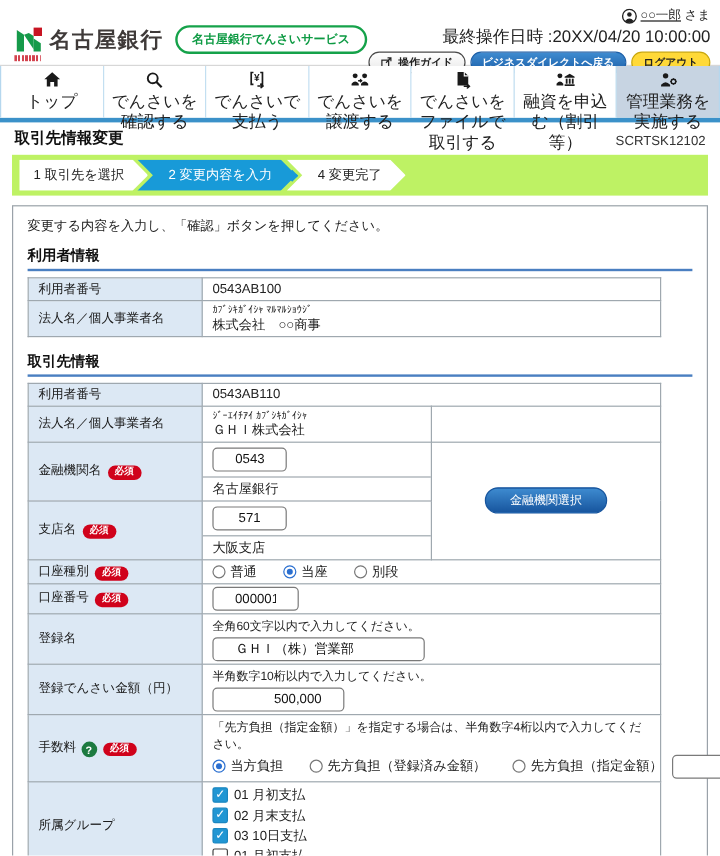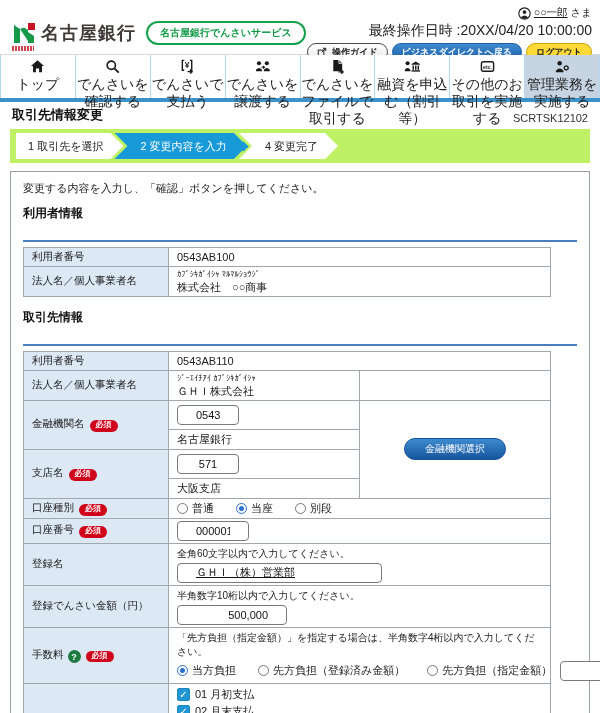--- a/index.html
+++ b/index.html
@@ -52,40 +52,40 @@
   .step.first { clip-path:polygon(0 0,calc(100% - 13px) 0,100% 50%,calc(100% - 13px) 100%,0 100%);
     margin-left:0; padding-left:12px; }
   .step.active { background:#189ad8; color:#fff; }
   .step-sep { width:7px; height:7px; border-top:2px solid #189ad8; border-right:2px solid #189ad8;
     transform:rotate(45deg); margin-left:-7px; margin-right:1px; z-index:2; }
 
   
   .box { margin:0 10px; border:1px solid #9aa2a9; background:#fff; min-height:530px; padding:9px 12px 10px; }
   .instruction { font-size:11px; margin-bottom:9px; }
   .sec-title { font-size:12px; font-weight:bold; color:#111; border-bottom:2px solid #4a7fc1;
-    padding-bottom:18px; margin-bottom:5px; }
+    padding-bottom:2px; margin-bottom:5px; }
   table { border-collapse:collapse; width:528px; font-size:11px; table-layout:fixed; }
   td,th { border:1px solid #9fa8af; padding:2px 8px; vertical-align:middle; text-align:left; }
   th.lbl { background:#dce8f4; width:145px; font-weight:normal; font-size:10.5px; color:#1a1a1a; }
   .mt { margin-top:12px; }
   .kana { font-size:8.5px; line-height:1.25; display:block; }
   .cell-2line { line-height:1.3; }
   .req { background:#d0021b; color:#fff; font-size:8px; font-weight:bold; border-radius:8px;
     padding:1px 6px 2px; margin-left:5px; display:inline-block; line-height:1.1; }
   .qmark { width:13px; height:13px; border-radius:50%; background:#1d7a40; color:#fff; display:inline-flex;
     align-items:center; justify-content:center; font-size:9px; font-weight:bold; margin-left:4px;
     vertical-align:-2px; cursor:pointer; }
   .sub-wrap { padding:0; }
   .sub-code { padding:3px 8px; height:28px; display:flex; align-items:center; }
   .sub-name { border-top:1px solid #9fa8af; padding:2px 8px; height:20px; display:flex; align-items:center; }
   input[type=text] { border:1px solid #7a7a7a; border-radius:4px; height:20px; font-size:11px;
     padding:0 18px; font-family:inherit; color:#111; background:#fff; }
   .in-code { width:62px; text-align:center; }
   .in-acct { width:72px; }
-  .in-name { width:205px;text-decoration:underline; }
+  .in-name { width:177px; }
   .in-amt { width:110px; text-align:right; }
   .in-fee { width:82px; background:#e2e2e2; }
   .note { font-size:10px; margin:1px 0 2px; }
   .btn-bankselect { background:linear-gradient(#3e8bd0,#17559e); color:#fff; border:1px solid #17559e;
     border-radius:12px; height:22px; width:102px; font-size:10px; cursor:pointer; font-family:inherit; }
   td.bank-btn-cell { text-align:center; width:136px; }
 
   
   .radio-row { display:flex; align-items:center; gap:4px; flex-wrap:nowrap; }
   .radio { display:inline-flex; align-items:center; gap:4px; margin-right:18px; cursor:pointer; white-space:nowrap; }
@@ -207,29 +207,20 @@
           <path d="M.8 11.5 q3-3.8 6 0 V13 h-6 Z" fill="currentColor"></path>
           <path d="M8 5.2 L12.5 2.6 17 5.2 V6.2 H8 Z" fill="currentColor"></path>
           <rect x="9" y="7" width="1.6" height="4.5" fill="currentColor"></rect>
           <rect x="11.7" y="7" width="1.6" height="4.5" fill="currentColor"></rect>
           <rect x="14.4" y="7" width="1.6" height="4.5" fill="currentColor"></rect>
           <rect x="8" y="12" width="9" height="1.5" fill="currentColor"></rect>
         </svg>
       </span>
       <span class="nav-label">融資を申込む（割引等）</span>
     </div>
-    <div class="nav-item">
-      <span class="nav-icon">
-        <svg width="15" height="15" viewBox="0 0 16 16">
-          <rect x="1.5" y="3" width="13" height="10" rx="2" fill="none" stroke="currentColor" stroke-width="1.5"></rect>
-          <text x="8" y="10.4" font-size="5.5" font-weight="bold" text-anchor="middle" fill="currentColor">etc.</text>
-        </svg>
-      </span>
-      <span class="nav-label">その他のお取引を実施する</span>
-    </div>
     <div class="nav-item active">
       <span class="nav-icon">
         <svg width="16" height="15" viewBox="0 0 17 16">
           <circle cx="6" cy="4.5" r="2.4" fill="currentColor"></circle>
           <path d="M2 12.5 q4-4.8 8 0 V14 H2 Z" fill="currentColor"></path>
           <g stroke="currentColor" stroke-width="1.2">
             <circle cx="13" cy="9.5" r="2" fill="none"></circle>
             <path d="M13 6.6 v1 M13 11.4 v1 M10.1 9.5 h1 M14.9 9.5 h1 M11 7.5 l.7.7 M15 11.5 l-.7-.7 M11 11.5 l.7-.7 M15 7.5 l-.7.7"></path>
           </g>
         </svg>

